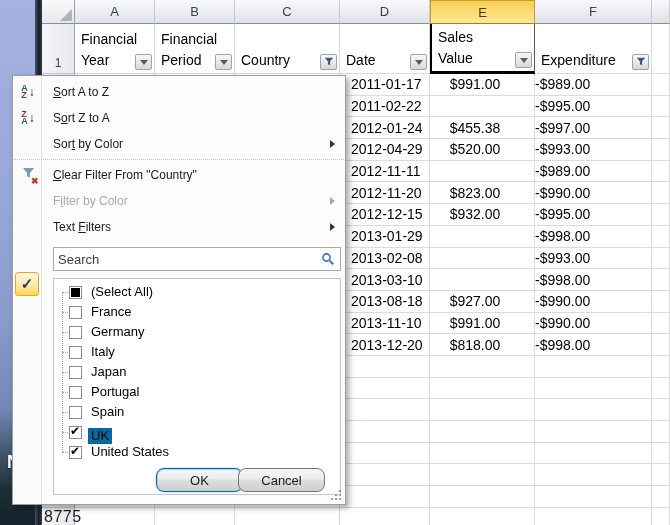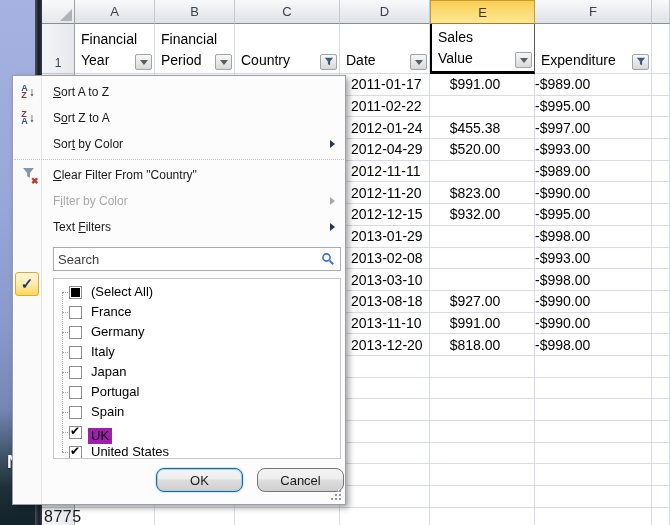--- a/index.html
+++ b/index.html
@@ -73,35 +73,35 @@
     display:flex; align-items:center; }
   .search-box input { border:none; outline:none; flex:1; min-width:0; font-size:13px; color:#333; padding-left:4px;
     font-family:"Liberation Sans",sans-serif; background:transparent; }
   .search-box input::placeholder { color:#3F3F3F; opacity:1; }
   .search-ic { flex:none; margin-right:5px; display:flex; }
 
   .check-toggle { position:absolute; left:2px; top:196px; width:24px; height:24px; border:1px solid #E0A931; border-radius:3px;
     background:linear-gradient(#FFF7DE,#FFE9A9 55%,#FFD74F); display:flex; align-items:center; justify-content:center;
     color:#1F3864; font-weight:bold; font-size:15px; }
 
-  .value-list { position:absolute; left:40px; top:202px; width:288px; height:181px; border:1px solid #C6C6C6; background:#fff;
+  .value-list { position:absolute; left:40px; top:202px; width:288px; height:217px; border:1px solid #C6C6C6; background:#fff;
     overflow:hidden; padding-top:3px; }
   .value-list .tree { position:absolute; left:8px; top:13px; height:160px; border-left:1px dotted #A5A5A5; }
   .value-item { height:20px; display:flex; align-items:center; font-size:13px; color:#000; position:relative; padding-left:15px; }
   .value-item::before { content:""; position:absolute; left:8px; top:10px; width:6px; border-top:1px dotted #A5A5A5; }
   .cb { width:13px; height:13px; border:1px solid #8E8E8E; background:#fff; margin-right:6px; flex:none; position:relative; }
   .cb.indeterminate::after { content:""; position:absolute; left:1px; top:1px; width:9px; height:9px; background:#000; }
   .cb.checked::after { content:"\2714"; position:absolute; left:0px; top:-3px; font-size:12px; color:#000; }
   .v-label { padding:0 3px; line-height:16px; }
-  .value-item.focused .v-label { background:#a21caf;margin-top:7px; }
+  .value-item.focused .v-label { background:#0369a1;margin-top:7px; }
 
   .btn { position:absolute; top:392px; width:87px; height:24px; font-size:13px; font-family:"Liberation Sans",sans-serif;
     color:#1a1a1a; border-radius:8px; background:linear-gradient(#F4F4F4,#EDEDED 45%,#DEDEDE 50%,#CFCFCF); cursor:default; }
   .btn-ok { left:143px; border:1px solid #2C628B; box-shadow:0 0 0 1px #9CD4EF inset, 0 0 2px #6FB4DE; }
-  .btn-cancel { left:244px; border:1px solid #757575; }
+  .btn-cancel { left:225px; border:1px solid #757575; }
 
   .grip { position:absolute; right:3px; bottom:3px; width:13px; height:11px; }
   .grip i { position:absolute; width:2px; height:2px; background:#9a9a9a; box-shadow:-1px -1px 0 #fff; }
   .grip i:nth-child(1){ right:1px; bottom:1px; }
   .grip i:nth-child(2){ right:5px; bottom:1px; }
   .grip i:nth-child(3){ right:1px; bottom:5px; }
   .grip i:nth-child(4){ right:9px; bottom:1px; }
   .grip i:nth-child(5){ right:5px; bottom:5px; }
   .grip i:nth-child(6){ right:1px; bottom:9px; }
 </style>

